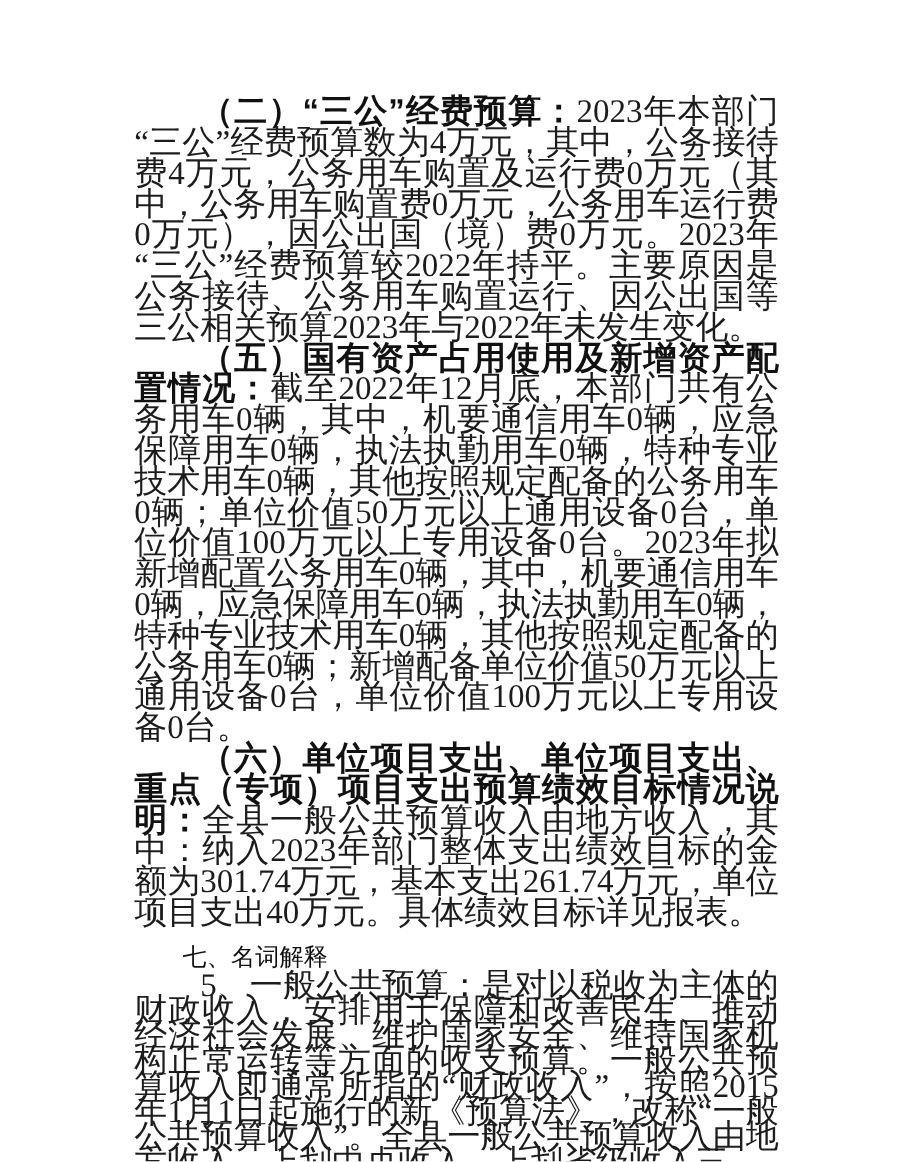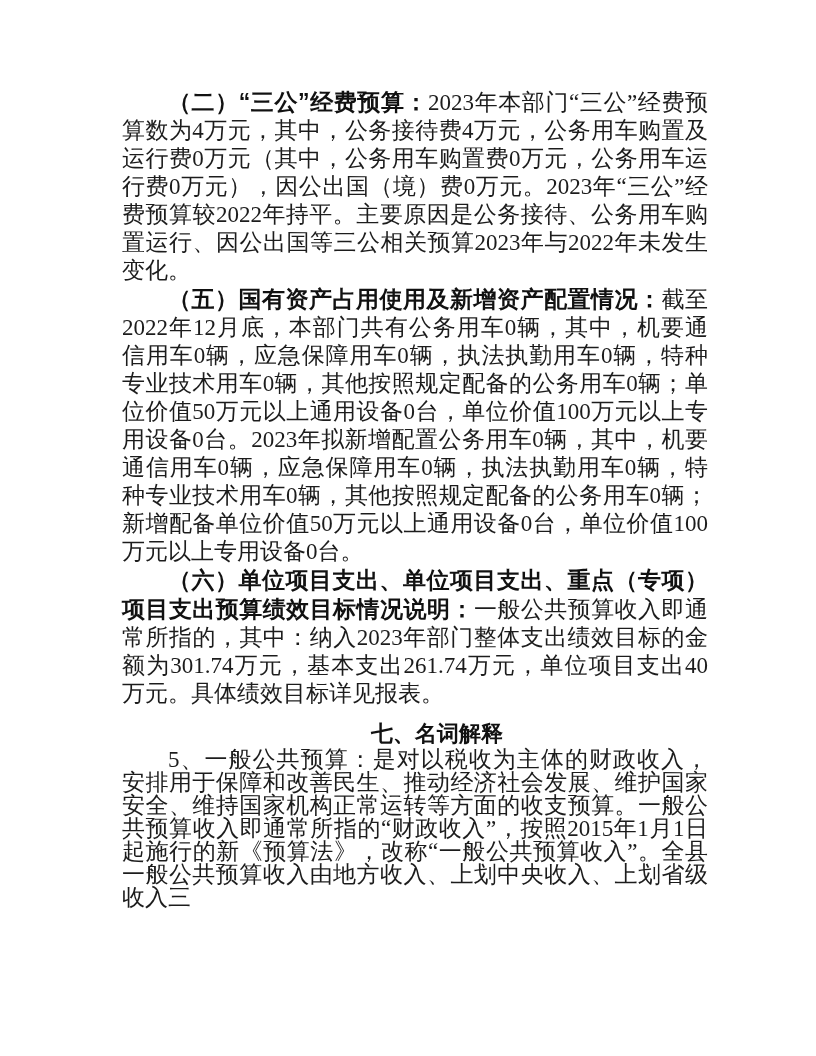--- a/index.html
+++ b/index.html
@@ -17,57 +17,56 @@
     }
     .content {
       position: absolute;
       left: 122px;
       top: 88px;
       width: 586px;
     }
     .para {
       margin: 0;
       font-family: "Liberation Serif", "DejaVu Serif", serif;
-      font-size: 23px;
+      font-size: 30px;
       line-height: 28px;
       color: #1c1c1c;
       text-align: justify;
       text-indent: 2em;
     }
     .lead {
       font-family: "Liberation Sans", "DejaVu Sans", sans-serif;
       font-weight: 700;
       color: #111111;
     }
     .section-heading {
       margin: 12px 0 0 0;
       font-family: "Liberation Sans", "DejaVu Sans", sans-serif;
-      font-weight: 700;
+      font-weight: 400;
       font-size: 22px;
       line-height: 28px;
       color: #111111;
       text-indent: 2em;
-      text-align: center;
     }
     .glossary {
       line-height: 23px;
     }
   </style>
 </head>
 <body>
 
 <div class="page">
   <div class="content">
 
     <p class="para"><span class="lead">（二）“三公”经费预算：</span><span>2023年本部门“三公”经费预算数为4万元，其中，公务接待费4万元，公务用车购置及运行费0万元（其中，公务用车购置费0万元，公务用车运行费0万元），因公出国（境）费0万元。2023年“三公”经费预算较2022年持平。主要原因是公务接待、公务用车购置运行、因公出国等三公相关预算2023年与2022年未发生变化。</span></p>
 
 
 
     <p class="para"><span class="lead">（五）国有资产占用使用及新增资产配置情况：</span><span>截至2022年12月底，本部门共有公务用车0辆，其中，机要通信用车0辆，应急保障用车0辆，执法执勤用车0辆，特种专业技术用车0辆，其他按照规定配备的公务用车0辆；单位价值50万元以上通用设备0台，单位价值100万元以上专用设备0台。2023年拟新增配置公务用车0辆，其中，机要通信用车0辆，应急保障用车0辆，执法执勤用车0辆，特种专业技术用车0辆，其他按照规定配备的公务用车0辆；新增配备单位价值50万元以上通用设备0台，单位价值100万元以上专用设备0台。</span></p>
 
-    <p class="para"><span class="lead">（六）单位项目支出、单位项目支出、重点（专项）项目支出预算绩效目标情况说明：</span><span>一般公共预算收入即通常所指的，其中：纳入2023年部门整体支出绩效目标的金额为301.74万元，基本支出261.74万元，单位项目支出40万元。具体绩效目标详见报表。</span></p>
+    <p class="para"><span class="lead">（六）单位项目支出、单位项目支出、重点（专项）项目支出预算绩效目标情况说明：</span><span>全县一般公共预算收入由地方收入，其中：纳入2023年部门整体支出绩效目标的金额为301.74万元，基本支出261.74万元，单位项目支出40万元。具体绩效目标详见报表。</span></p>
 
     <h2 class="section-heading">七、名词解释</h2>
 
     <p class="para glossary"><span>5、一般公共预算：</span><span>是对以税收为主体的财政收入，安排用于保障和改善民生、推动经济社会发展、维护国家安全、维持国家机构正常运转等方面的收支预算。一般公共预算收入即通常所指的“财政收入”，按照2015年1月1日起施行的新《预算法》，改称“一般公共预算收入”。全县一般公共预算收入由地方收入、上划中央收入、上划省级收入三</span></p>
 
   </div>
 </div>
 
 </body></html>

